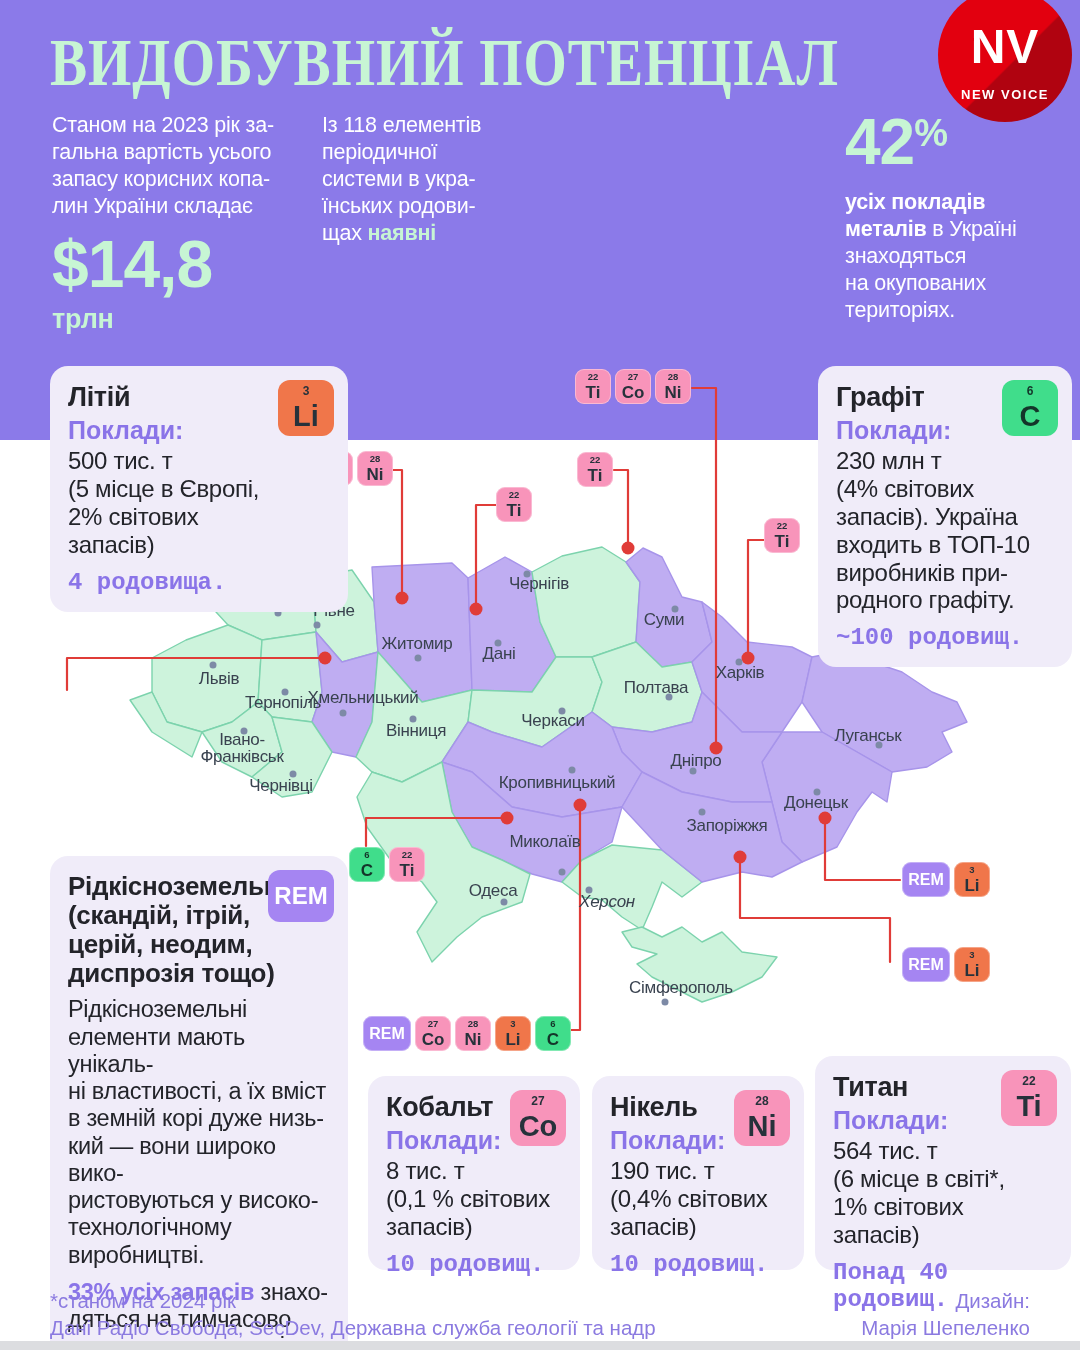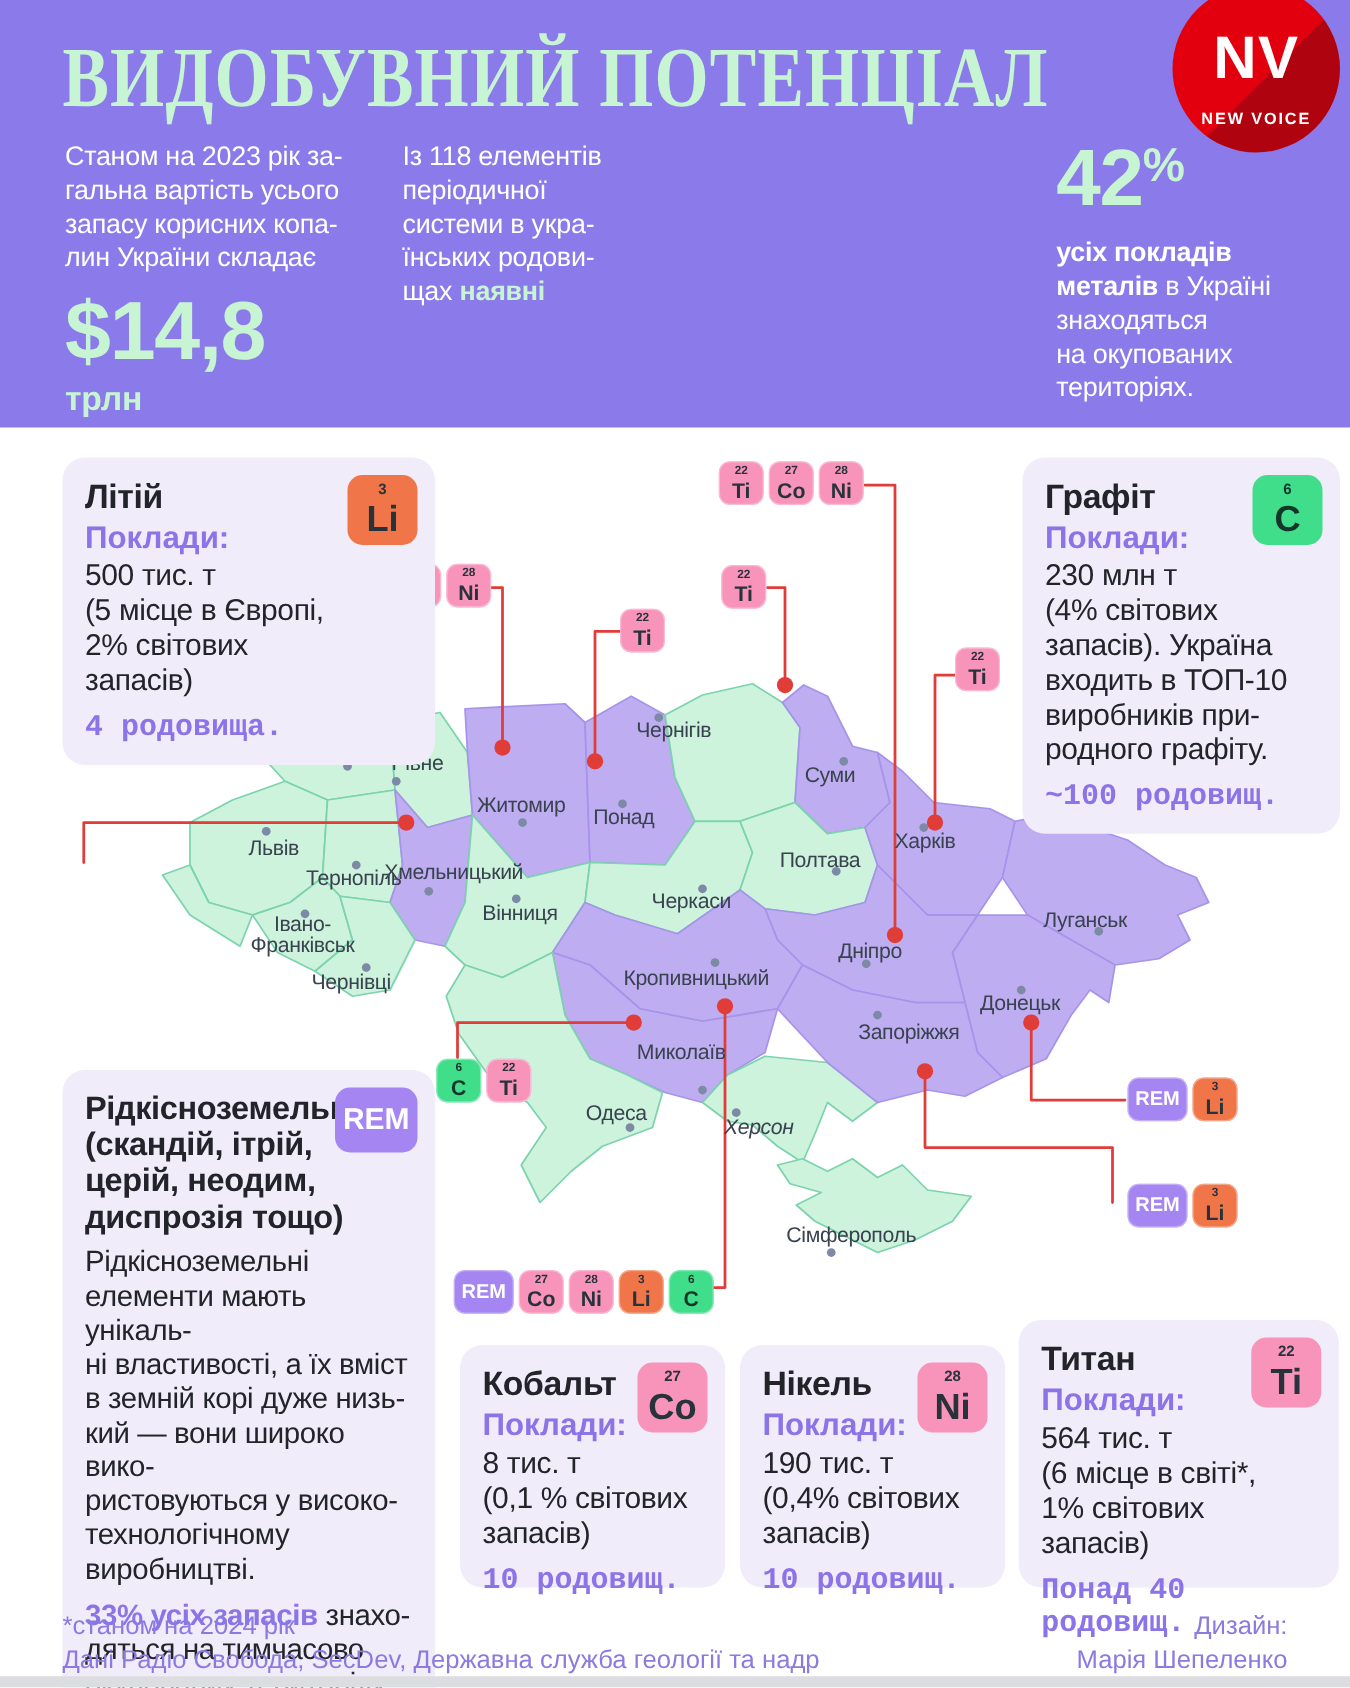--- a/index.html
+++ b/index.html
@@ -1,21 +1,21 @@
 <!DOCTYPE html>
 <html><head>
 <meta charset="utf-8">
 <style>
   html,body{margin:0;padding:0;background:#ffffff;}
   body{width:1080px;height:1350px;position:relative;overflow:hidden;
        font-family:"Liberation Sans","DejaVu Sans",sans-serif;color:#23242a;}
   .pre{white-space:pre-line;}
 
   
-  #header{position:absolute;left:0;top:0;width:1080px;height:342px;background:#8b7ae9;}
+  #header{position:absolute;left:0;top:0;width:1080px;height:440px;background:#8b7ae9;}
   #title{position:absolute;left:50px;top:22px;font-family:"Liberation Serif","DejaVu Serif",serif;
          font-weight:bold;font-size:58px;color:#c7f5d4;letter-spacing:1px;
          transform:scaleY(1.18) scaleX(.96);transform-origin:left top;}
   #nv-logo{position:absolute;left:938px;top:-12px;width:134px;height:134px;border-radius:50%;
            background:linear-gradient(135deg,#e2000f 55%,#b00310 56%);display:flex;flex-direction:column;
            align-items:center;justify-content:center;}
   #nv-logo .abbr{color:#fff;font-weight:bold;font-size:48px;letter-spacing:1px;line-height:1;margin-top:14px;}
   #nv-logo .name{color:#fff;font-weight:bold;font-size:13px;letter-spacing:1.5px;margin-top:16px;}
 
   .stat{position:absolute;top:112px;color:#fff;font-size:21.5px;line-height:1.26;font-weight:500;letter-spacing:-.2px;}
@@ -198,21 +198,21 @@
       <polyline points="825,818 825,880 900,880" fill="none" stroke="#e03c38" stroke-width="2.2" stroke-linejoin="round" stroke-linecap="round"></polyline>
       <circle cx="825" cy="818" r="6.5" fill="#e03c38"></circle>
       <polyline points="740,857 740,918 890,918 890,962" fill="none" stroke="#e03c38" stroke-width="2.2" stroke-linejoin="round" stroke-linecap="round"></polyline>
       <circle cx="740" cy="857" r="6.5" fill="#e03c38"></circle>
     </g>
   </svg>
 <div id="city-labels">
     <div class="city" style="left: 281px; top: 598px;">Луцьк</div>
     <div class="city" style="left: 334px; top: 611px;">Рівне</div>
     <div class="city" style="left: 417px; top: 644px;">Житомир</div>
-    <div class="city" style="left: 499px; top: 654px;">Понад</div>
+    <div class="city" style="left: 499px; top: 654px;">Дані</div>
     <div class="city" style="left: 539px; top: 584px;">Чернігів</div>
     <div class="city" style="left: 664px; top: 620px;">Суми</div>
     <div class="city" style="left: 219px; top: 679px;">Львів</div>
     <div class="city" style="left: 283px; top: 703px;">Тернопіль</div>
     <div class="city" style="left: 363px; top: 698px;">Хмельницький</div>
     <div class="city" style="left: 416px; top: 731px;">Вінниця</div>
     <div class="city" style="left: 242px; top: 748px;">Івано-
 Франківськ</div>
     <div class="city" style="left: 281px; top: 786px;">Чернівці</div>
     <div class="city" style="left: 553px; top: 721px;">Черкаси</div>

